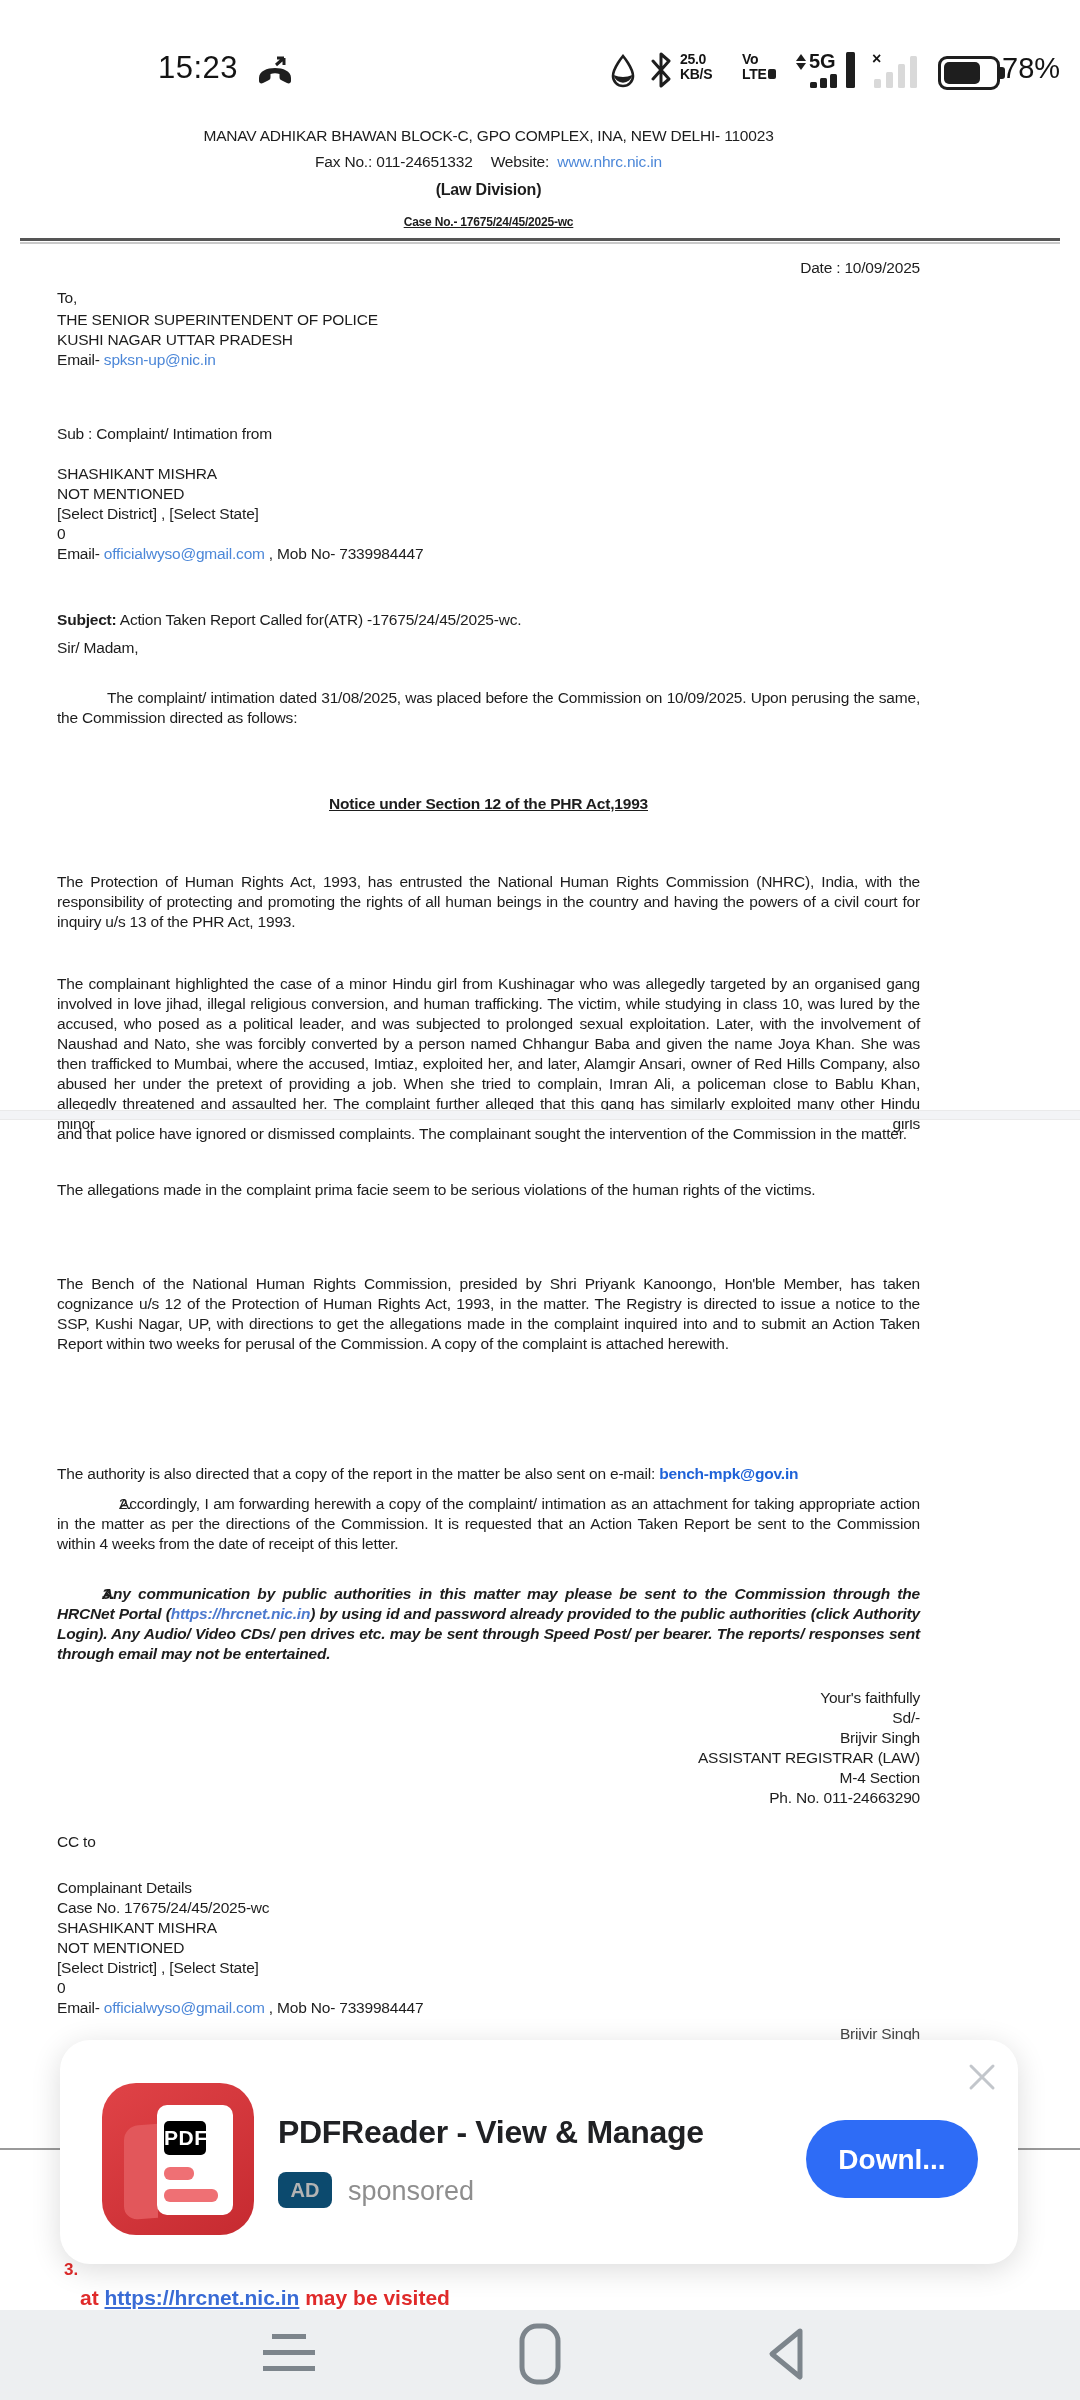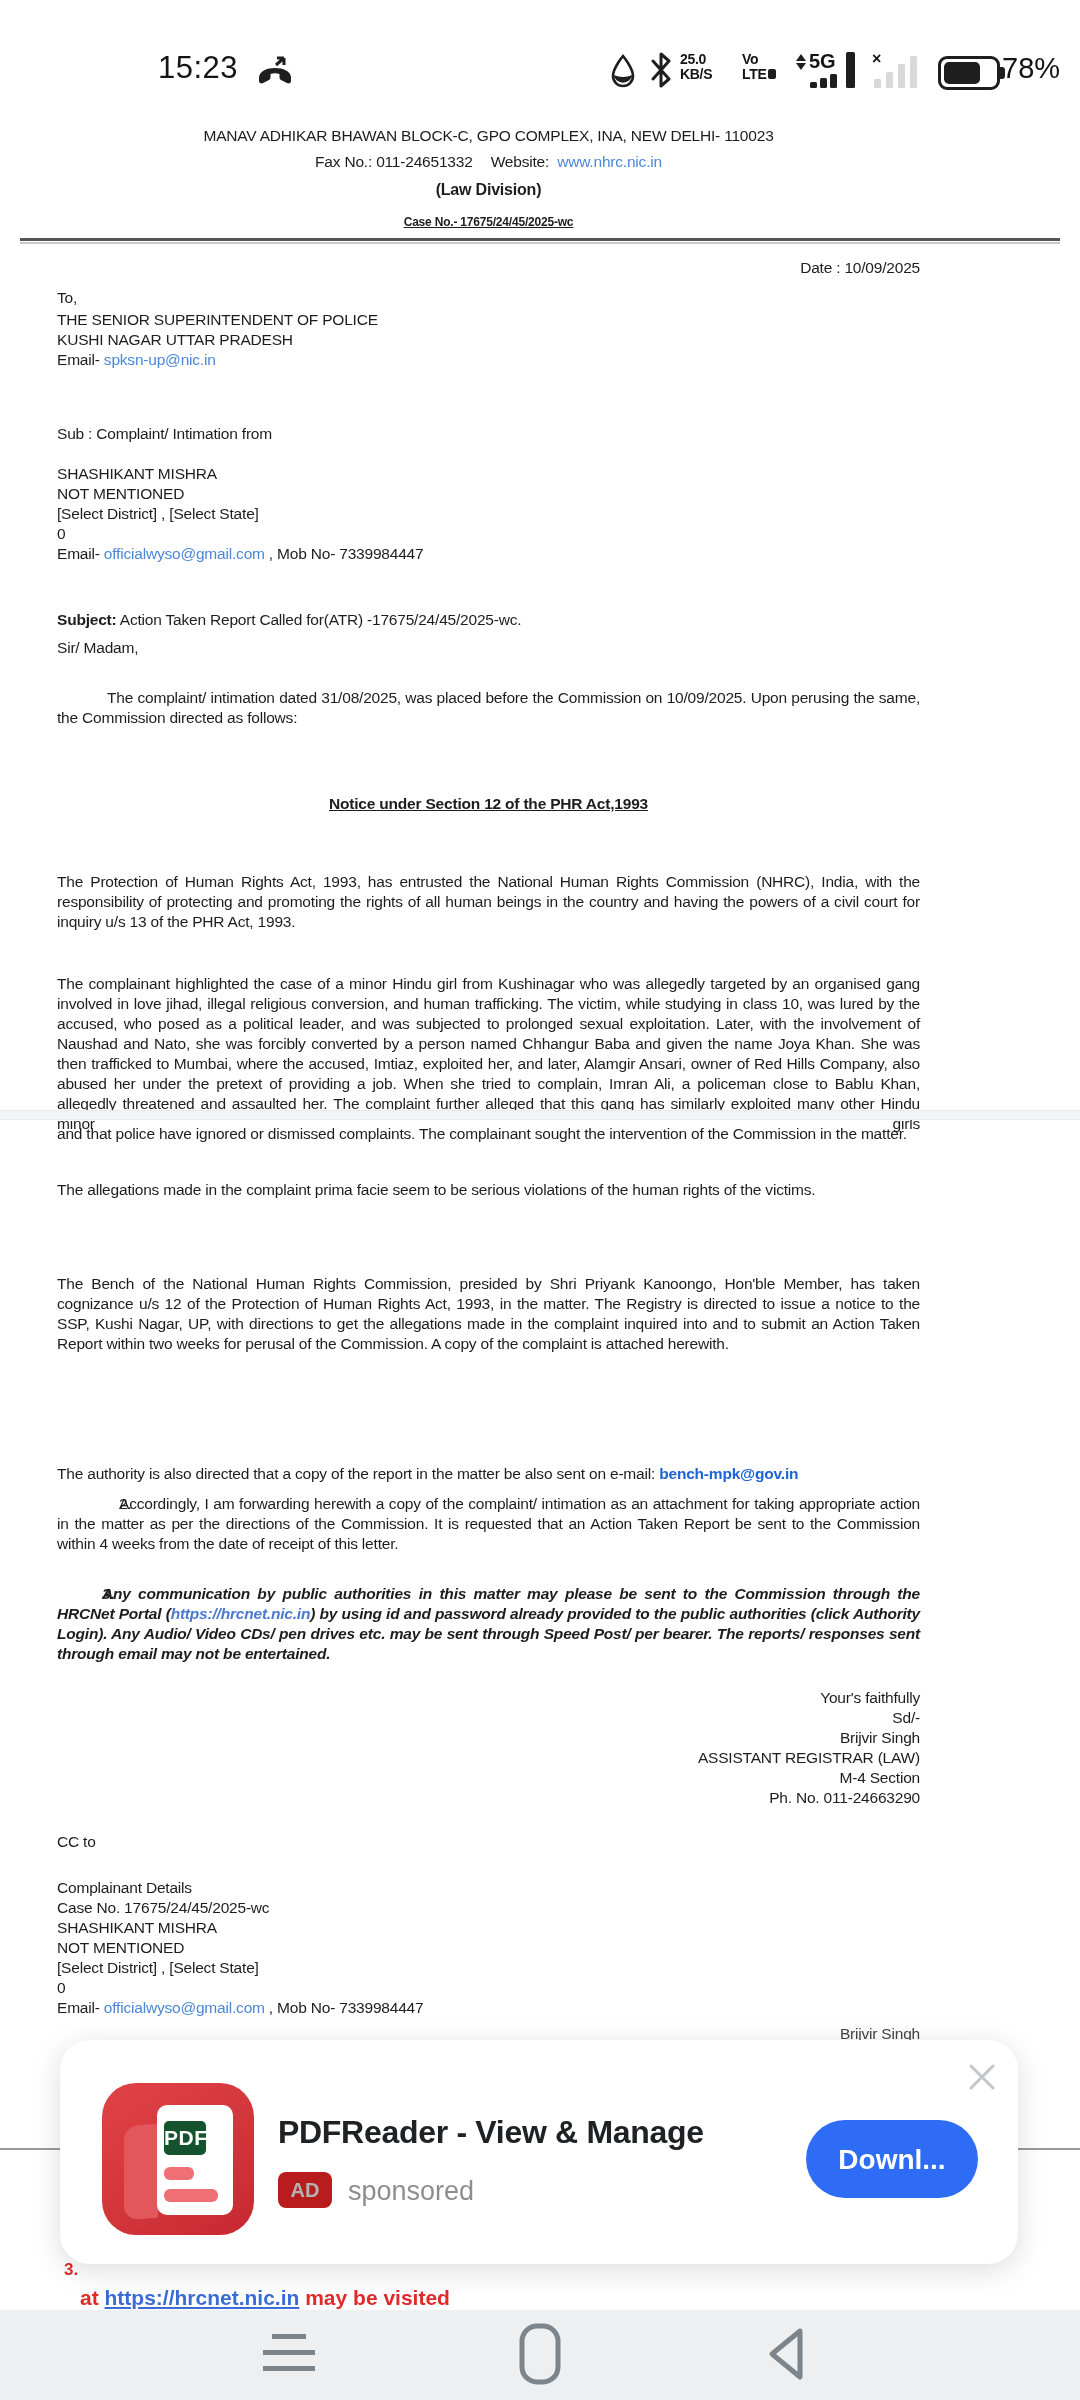--- a/index.html
+++ b/index.html
@@ -28,25 +28,25 @@
   .pageband{position:absolute;left:0;width:1080px;height:8px;background:#f3f4f6;
             border-top:1px solid #eaeaea;border-bottom:1px solid #eaeaea;}
   
   #ad-card{position:absolute;left:60px;top:2040px;width:958px;height:224px;background:#fff;
            border-radius:30px;box-shadow:0 6px 30px rgba(0,0,0,0.14);z-index:5;}
   #pdf-icon{position:absolute;left:42px;top:43px;width:152px;height:152px;border-radius:34px;
             background:linear-gradient(145deg,#e04347,#c62a30);overflow:hidden;}
   #pdf-page{position:absolute;left:55px;top:22px;width:76px;height:110px;background:#fff;border-radius:10px;}
   #pdf-curl{position:absolute;left:22px;top:42px;width:34px;height:94px;background:#e2575b;
             border-radius:14px 0 0 14px;transform:skewY(-4deg);}
-  #pdf-label{position:absolute;left:7px;top:16px;width:42px;height:34px;background:#14532d;border-radius:5px;
+  #pdf-label{position:absolute;left:7px;top:16px;width:42px;height:34px;background:#000000;border-radius:5px;
              color:#fff;font-weight:700;font-size:21px;text-align:left;line-height:34px;letter-spacing:0.5px;}
   .pdf-bar{position:absolute;left:7px;background:#ef7074;border-radius:6px;height:13px;}
   #ad-title{position:absolute;left:218px;top:74px;font-size:32px;font-weight:700;color:#202124;letter-spacing:-0.3px;}
-  #ad-badge{position:absolute;left:218px;top:132px;width:54px;height:36px;background:#b91c1c;border-radius:8px;
+  #ad-badge{position:absolute;left:218px;top:132px;width:54px;height:36px;background:#0c4a6e;border-radius:8px;
             color:#b3b3b3;font-weight:700;font-size:20px;text-align:center;line-height:36px;}
   #ad-sponsored{position:absolute;left:288px;top:136px;font-size:27px;color:#8e8e8e;}
   #ad-btn{position:absolute;left:746px;top:80px;width:172px;height:78px;background:#2e6cf6;border-radius:39px;
           color:#fff;font-size:28px;font-weight:600;text-align:center;line-height:78px;border:none;}
   #ad-close{position:absolute;left:905px;top:20px;width:34px;height:34px;}
   
   #navbar{position:absolute;left:0;top:2310px;width:1080px;height:90px;background:#edeff1;z-index:10;}
 </style>
 </head>
 <body>

